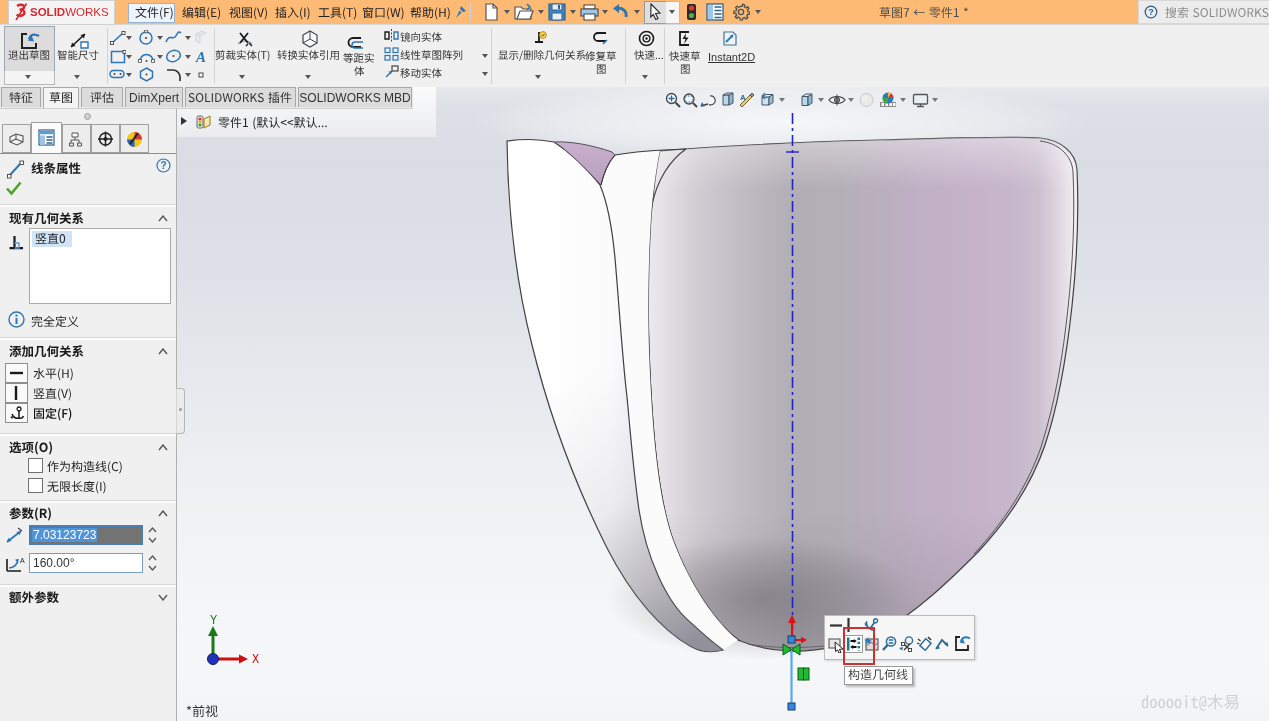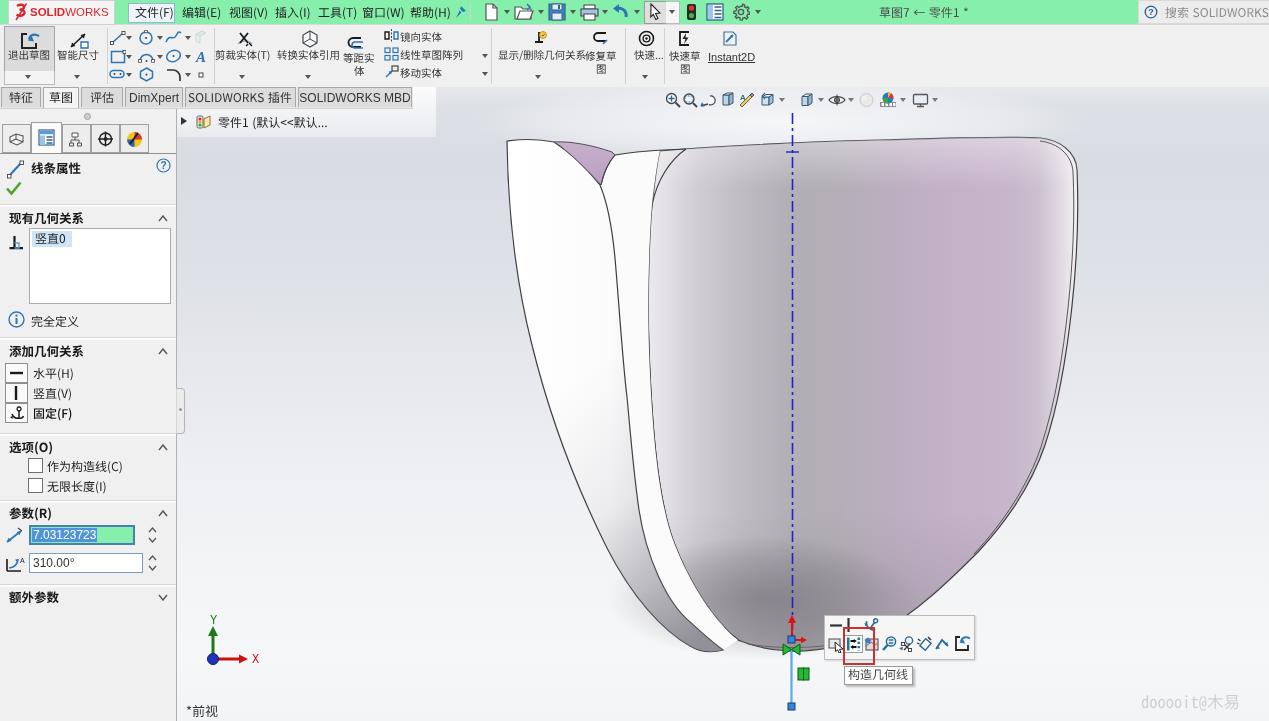--- a/index.html
+++ b/index.html
@@ -7,21 +7,21 @@
        font-family:"Liberation Sans",sans-serif;background:#f0f0f0;font-size:12px;color:#222;}
   .abs{position:absolute;}
   .ico{position:absolute;}
   .sep{position:absolute;width:1px;background:#d2d2d2;}
   .dd{position:absolute;width:0;height:0;border-left:3.5px solid transparent;border-right:3.5px solid transparent;border-top:4px solid #555;}
   .lbl{position:absolute;white-space:nowrap;color:#333;}
 </style>
 </head>
 <body>
 
-<div class="abs" id="titlebar" style="left:0;top:0;width:1269px;height:24px;background:#86efac;border-bottom:1px solid #d8d8d8;">
+<div class="abs" id="titlebar" style="left:0;top:0;width:1269px;height:24px;background:#fdba74;border-bottom:1px solid #d8d8d8;">
 
   <div class="abs" style="left:8px;top:0px;width:105px;height:23px;background:#f4f4f4;border:1px solid #d0d0d0;"></div>
   <svg class="abs" style="left:12px;top:2px;" width="100" height="20" viewBox="0 0 100 20">
     <path d="M5 4 c3 -2 7 -1.5 7 1 c0 1.8 -2.5 2.6 -4.5 2.6 c2.5 0 5 .8 5 3 c0 3 -4.5 4 -8 2.2" fill="none" stroke="#d9272e" stroke-width="2.4"></path>
     <path d="M14.5 1.5 L4 18" stroke="#d9272e" stroke-width="1.5"></path>
     <text x="18" y="14" font-size="11.5" font-weight="bold" fill="#d9272e" font-family="Liberation Sans">SOLID<tspan font-weight="normal">WORKS</tspan></text>
   </svg>
 
   <div class="abs" style="left:128px;top:3px;width:45px;height:18px;border:1px solid #9ab4d0;background:#eef4fb;"></div>
   <svg style="position:absolute;left:134.0px;top:6.0px;" width="41" height="16" viewBox="0 0 41 16">
@@ -761,37 +761,37 @@
     </svg>
   <svg class="ico" style="left:158px;top:402px;" width="10" height="7" viewBox="0 0 10 7">
       <path d="M1 6 L5 1 L9 6" fill="none" stroke="#555" stroke-width="1.4"></path>
     </svg>
   <svg class="ico" style="left:5px;top:419px;" width="20" height="18" viewBox="0 0 20 18">
       <path d="M2 15 L16 4" stroke="#2e75b6" stroke-width="1.8"></path>
       <path d="M2 15 l4.5-1 -3.2-3.2z" fill="#2e75b6"></path>
       <path d="M16 4 l-4.5 1 3.2 3.2z" fill="#2e75b6"></path>
       <path d="M13 1 l4 3" stroke="#444" stroke-width="1.2"></path>
     </svg>
-  <div class="abs" style="left:29px;top:417px;width:106px;height:20px;background:#86efac;border:2px solid #4a7fb5;box-sizing:border-box;">
+  <div class="abs" style="left:29px;top:417px;width:114px;height:20px;background:#737373;border:2px solid #4a7fb5;box-sizing:border-box;">
     <div class="abs" style="left:1px;top:1px;background:#4f93d8;color:#fff;padding:0 1px;line-height:14px;">7.03123723</div>
   </div>
   <div class="abs" style="left:146px;top:417px;width:13px;height:20px;">
     <svg width="13" height="20" viewBox="0 0 13 20">
         <path d="M3 7 L6.5 3 L10 7" fill="none" stroke="#555" stroke-width="1.3"></path>
         <path d="M3 13 L6.5 17 L10 13" fill="none" stroke="#555" stroke-width="1.3"></path>
       </svg>
   </div>
   <svg class="ico" style="left:5px;top:447px;" width="20" height="18" viewBox="0 0 20 18">
       <path d="M2 16 H16 M2 16 V4" stroke="#1a1a1a" stroke-width="1.6"></path>
       <path d="M13 4 a9 9 0 0 1 -9 9" fill="none" stroke="#2e75b6" stroke-width="1.6"></path>
       <path d="M13 4 l-3 .8 2.3 2.5z" fill="#2e75b6"></path>
       <text x="15" y="8" font-size="7" fill="#1a1a1a" font-family="Liberation Sans">A</text>
     </svg>
   <div class="abs" style="left:29px;top:445px;width:114px;height:20px;background:#fff;border:1px solid #7a9ebf;box-sizing:border-box;">
-    <div class="lbl" style="left:3px;top:2px;">310.00°</div>
+    <div class="lbl" style="left:3px;top:2px;">160.00°</div>
   </div>
   <div class="abs" style="left:146px;top:445px;width:13px;height:20px;">
     <svg width="13" height="20" viewBox="0 0 13 20">
         <path d="M3 7 L6.5 3 L10 7" fill="none" stroke="#555" stroke-width="1.3"></path>
         <path d="M3 13 L6.5 17 L10 13" fill="none" stroke="#555" stroke-width="1.3"></path>
       </svg>
   </div>
   <div class="abs" style="left:0;top:476px;width:176px;height:2px;background:#fcfcfc;border-top:1px solid #d8d8d8;"></div>
 
   <svg style="position:absolute;left:8.0px;top:483.0px;" width="52" height="16" viewBox="0 0 52 16">

